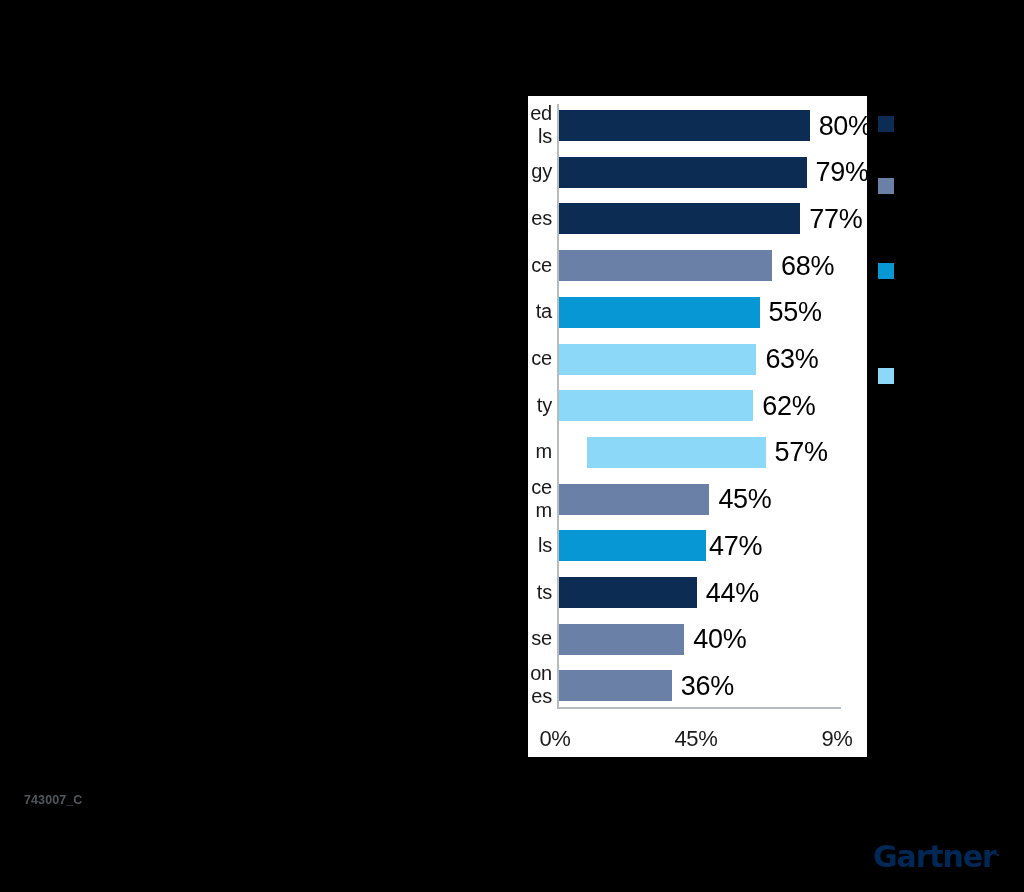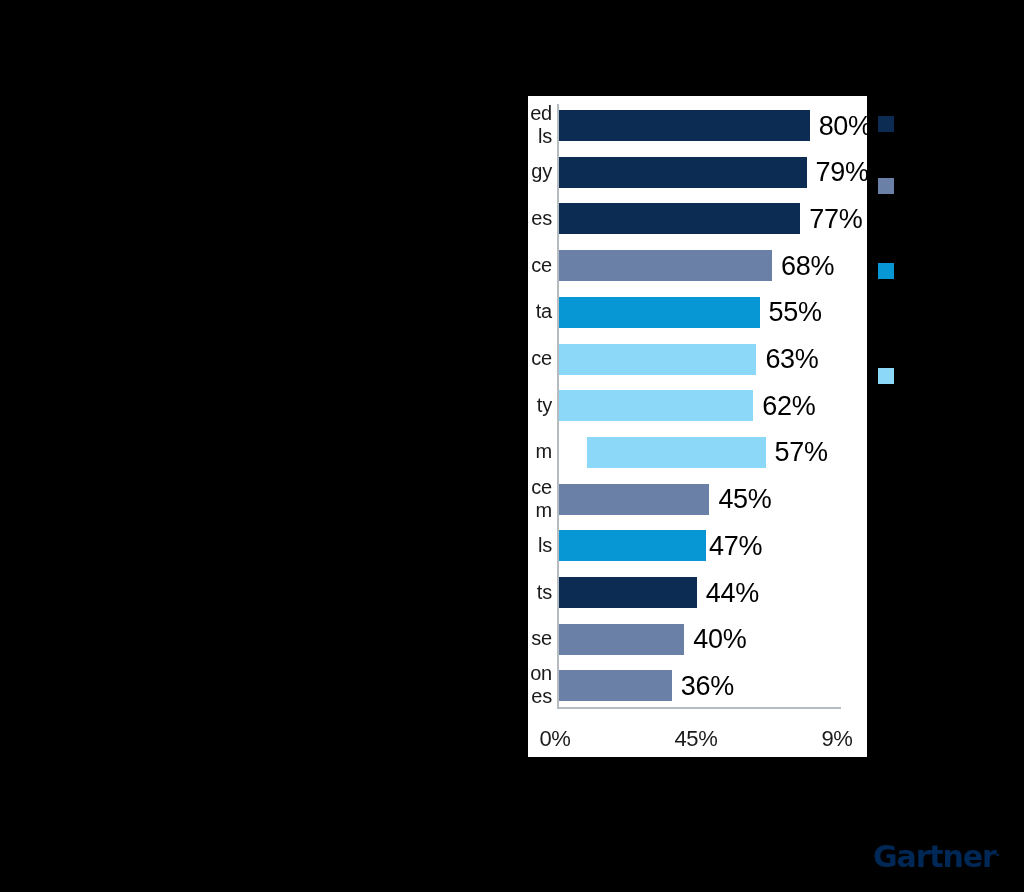--- a/index.html
+++ b/index.html
@@ -235,15 +235,16 @@
 </div>
 
 <div id="legend">
     <div class="legend-swatch" style="background: rgb(12, 44, 84); left: 878px; top: 116px;"></div>
     <div class="legend-swatch" style="background: rgb(107, 128, 166); left: 878px; top: 178px;"></div>
     <div class="legend-swatch" style="background: rgb(7, 151, 212); left: 878px; top: 263px;"></div>
     <div class="legend-swatch" style="background: rgb(139, 216, 248); left: 878px; top: 368px;"></div>
   </div>
 
 <div id="source-block">
+  <div class="source-line">743007_C</div>
 </div>
 
 <div id="gartner-logo"><span>Gartner</span><span class="reg">.</span></div>
 
 </body></html>

